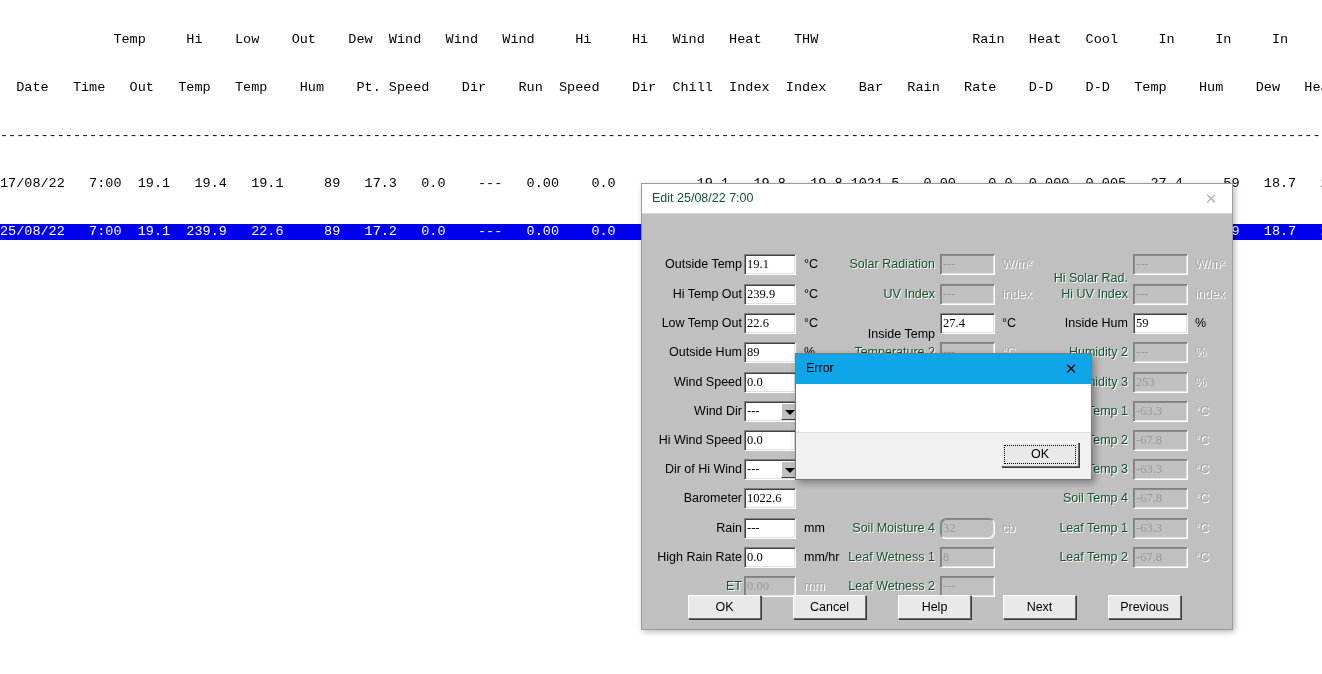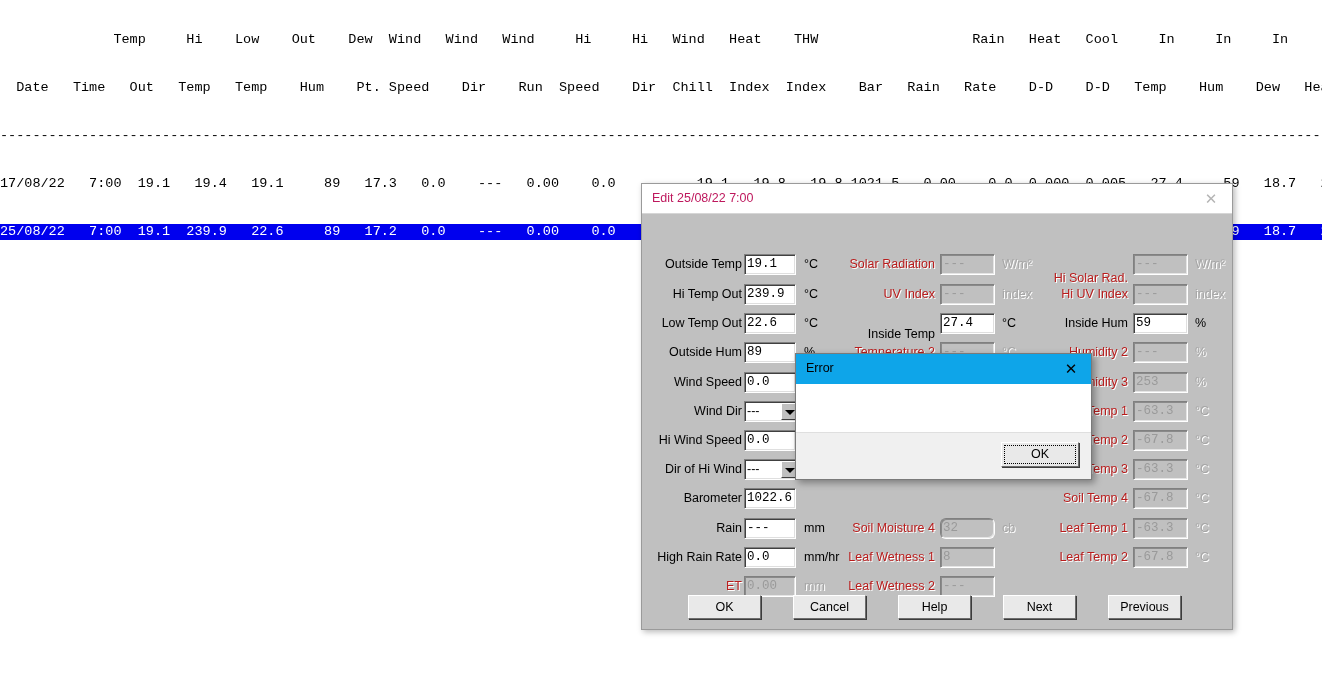--- a/index.html
+++ b/index.html
@@ -42,21 +42,21 @@
   }
   .edit-title {
     position: absolute; left: 0; top: 0;
     width: 100%; height: 30px;
     background: #ffffff;
     border-bottom: 1px solid #d6d6d6;
     box-sizing: border-box;
   }
   .edit-title .t-text {
     position: absolute; left: 10px; top: 7px;
-    font-size: 12.5px; color: #be185d;
+    font-size: 12.5px; color: #14532d;
     font-family: "Liberation Sans", sans-serif;
   }
   .edit-title .t-close {
     position: absolute; right: 0; top: 0;
     width: 42px; height: 29px;
     color: #b4b4b4;
     font-size: 15px;
     line-height: 29px;
     text-align: center;
     cursor: default;
@@ -70,37 +70,37 @@
   }
   .fld .lbl {
     position: absolute;
     right: 0; top: 3px;
     font-size: 12.5px;
     color: #000;
     text-align: right;
     white-space: nowrap;
     font-family: "Liberation Sans", sans-serif;
   }
-  .fld.dim .lbl { color: #b91c1c; text-shadow: 1px 1px 0 #ffffff; }
+  .fld.dim .lbl { color: #14532d; text-shadow: 1px 1px 0 #ffffff; }
 
   .inp {
     position: absolute;
     height: 21px;
     background: #ffffff;
     border: 1px solid;
     border-color: #808080 #ffffff #ffffff #808080;
     box-shadow: inset 1px 1px 0 #404040, inset -1px -1px 0 #dfdfdf;
     box-sizing: border-box;
     font-size: 12.5px;
     line-height: 19px;
     padding: 0 2px;
     color: #000;
     overflow: hidden;
     white-space: nowrap;
-    font-family: Liberation Mono, monospace;
+    font-family: Liberation Serif, serif;
   }
   .inp.disabled {
     background: #c0c0c0;
     color: #9a9a9a;
     box-shadow: inset 1px 1px 0 #8a8a8a, inset -1px -1px 0 #e4e4e4;
   }
   .unit {
     position: absolute;
     top: 3px;
     font-size: 12.5px;

